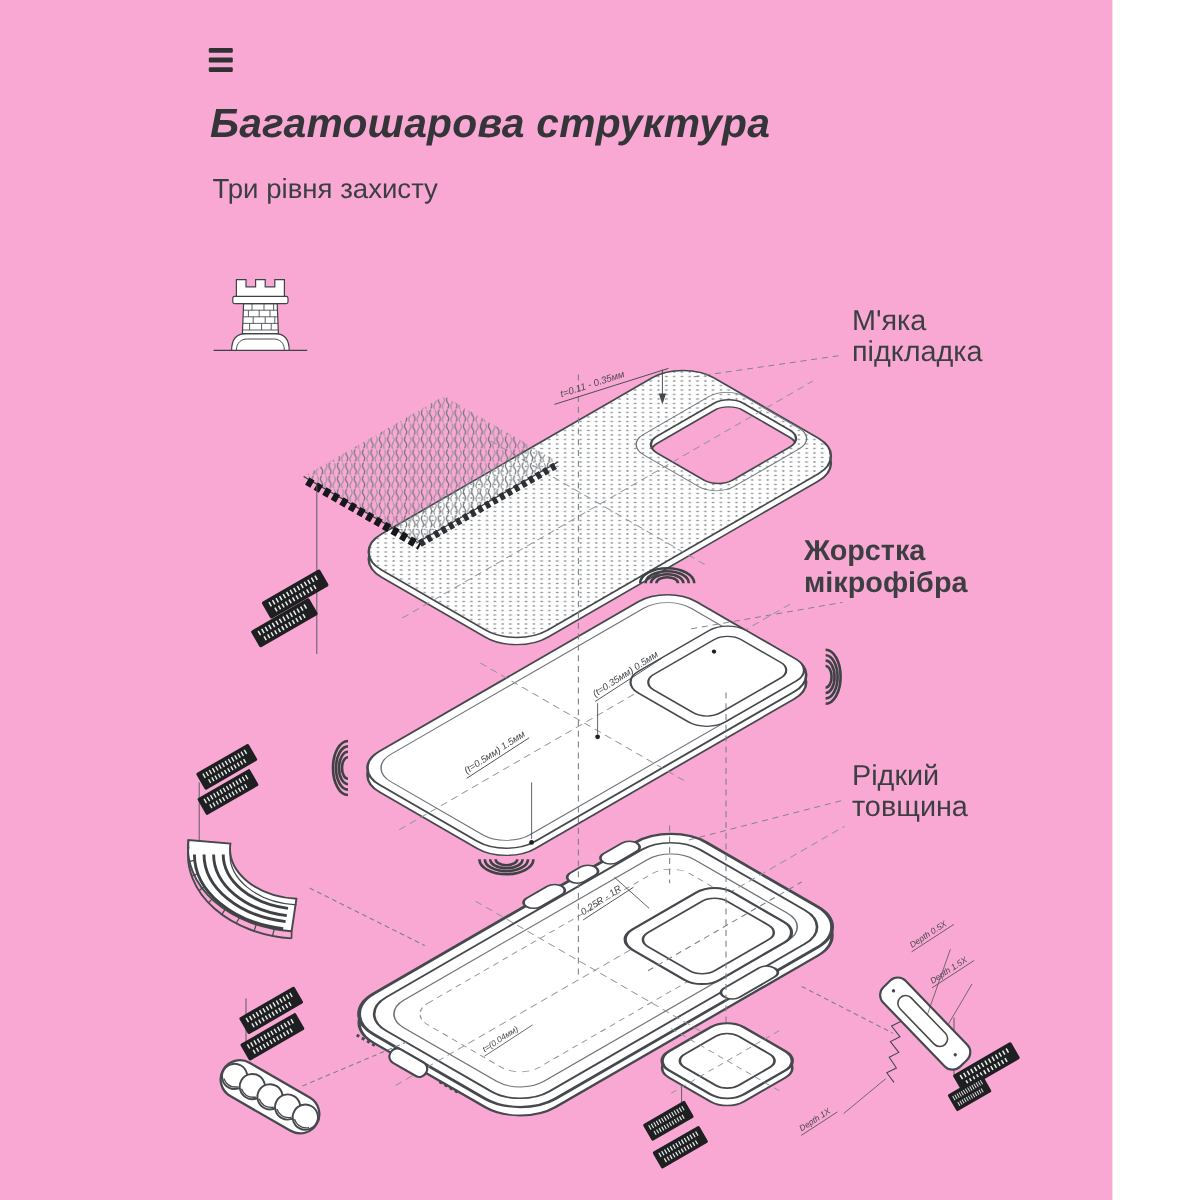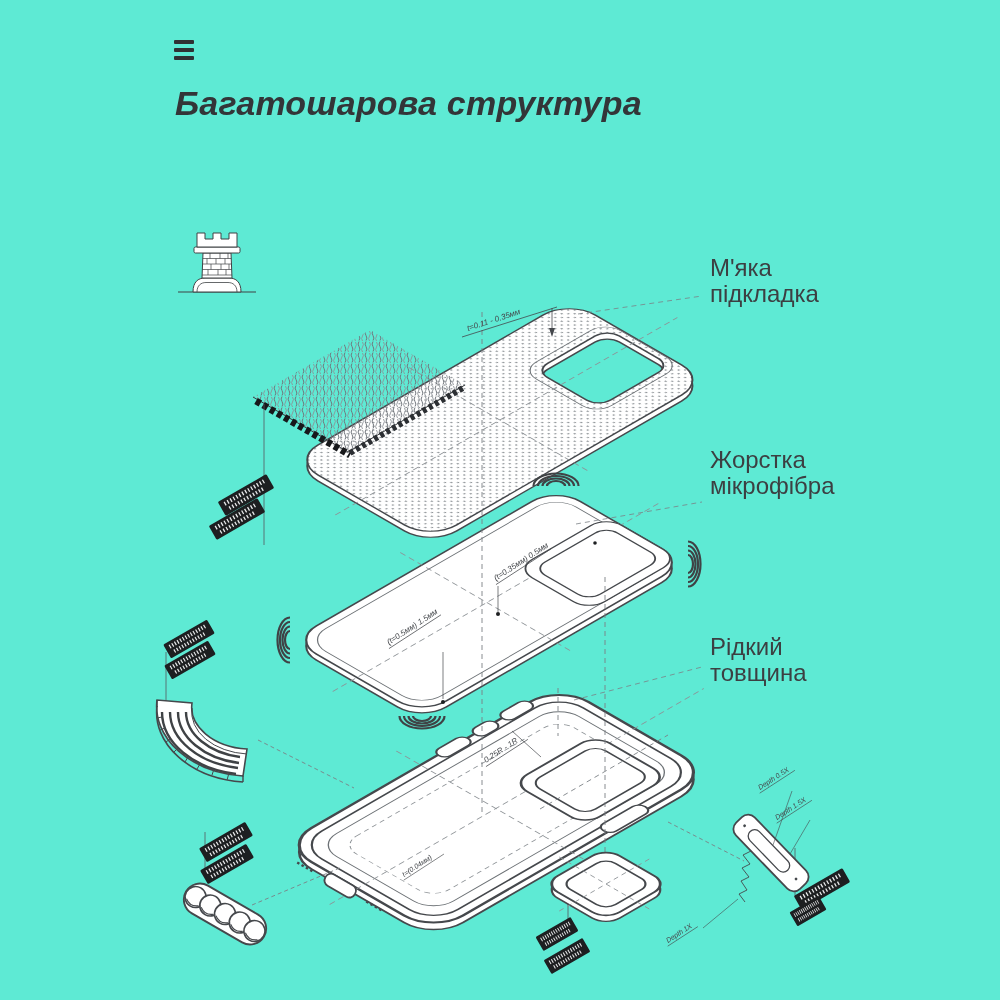--- a/index.html
+++ b/index.html
@@ -1,44 +1,45 @@
 <!DOCTYPE html>
 <html><head>
 <meta charset="utf-8">
 <style>
   html,body{margin:0;padding:0;background:#fff;}
-  #stage{position:relative;width:1000px;height:1000px;background:#5eead4;overflow:hidden;
-         font-family:"Liberation Sans","DejaVu Sans",sans-serif;color:#3b3e41;}
+  #stage{position:relative;width:888px;height:1000px;background:#f9a8d4;overflow:hidden;
+         font-family:"Liberation Sans","DejaVu Sans",sans-serif;color:#3b3e41;padding-left:39px;}
   #diagram{position:absolute;left:0;top:0;}
   .menu{position:absolute;left:174px;top:40px;width:20px;}
   .menu .bar{height:4px;background:#2f3133;margin-bottom:4px;border-radius:1px;}
   .title{position:absolute;left:175px;top:84px;font-size:34px;font-weight:800;font-style:italic;
          letter-spacing:.2px;color:#333538;white-space:nowrap;}
   .subtitle{position:absolute;left:177px;top:144px;font-size:23px;line-height:26px;color:#3b3e41;}
   .layer-label{position:absolute;font-size:24px;line-height:25.5px;color:#3c3f42;}
   #lab1{left:710px;top:255px;}
-  #lab2{left:710px;top:447px;}
+  #lab2{left:670px;top:447px;font-weight:bold;}
   #lab3{left:710px;top:634px;}
   svg text{font-family:"Liberation Sans","DejaVu Sans",sans-serif;fill:#45484c;}
   .ann{font-size:8px;font-style:italic;}
   .ann-sm{font-size:7px;font-style:italic;}
 </style>
 </head>
 <body>
 
 <div id="stage">
 
   <div class="menu">
     <div class="bar"></div>
     <div class="bar"></div>
     <div class="bar"></div>
   </div>
 
   <div class="title">Багатошарова структура</div>
   <div class="subtitle">
+    <div>Три рівня захисту</div>
   </div>
 
   <div class="layer-label" id="lab1">
     <div>М'яка</div>
     <div>підкладка</div>
   </div>
   <div class="layer-label" id="lab2">
     <div>Жорстка</div>
     <div>мікрофібра</div>
   </div>

